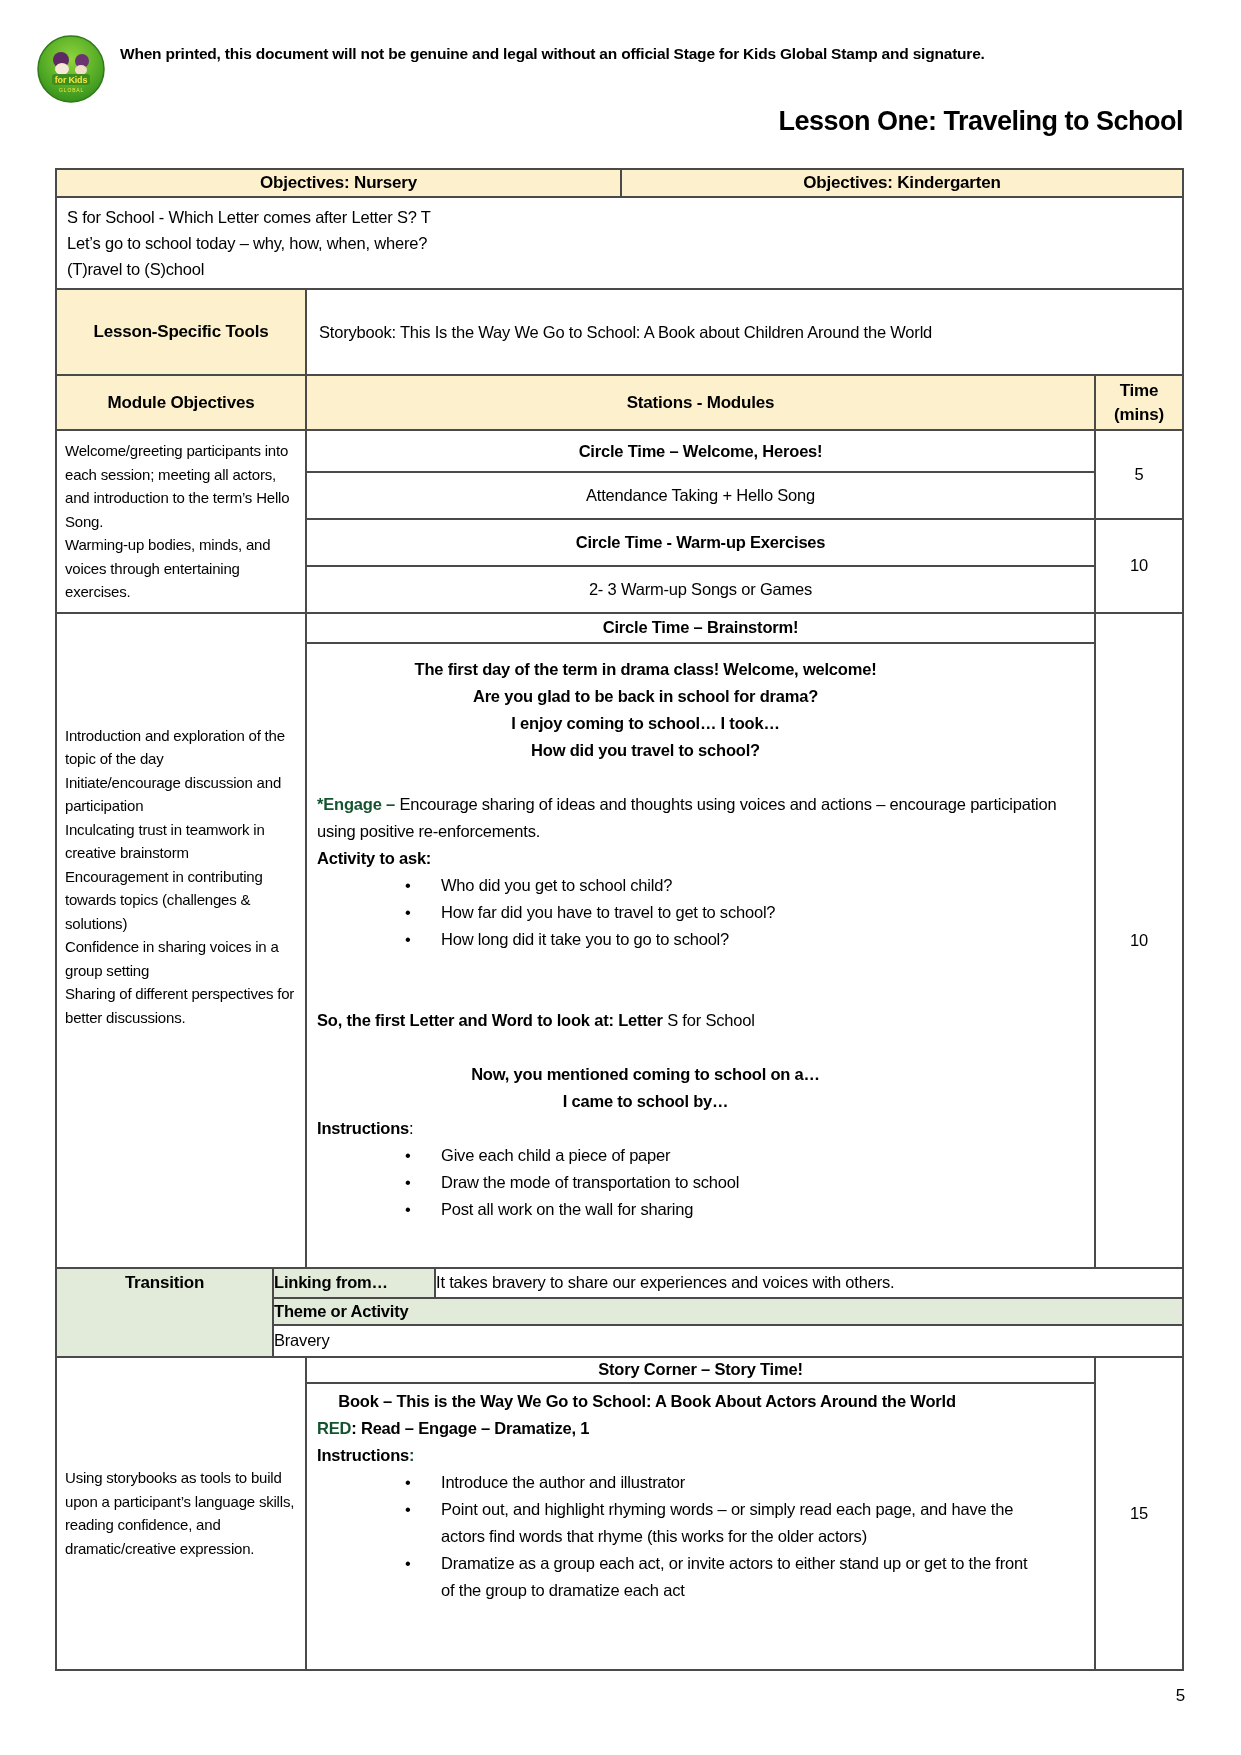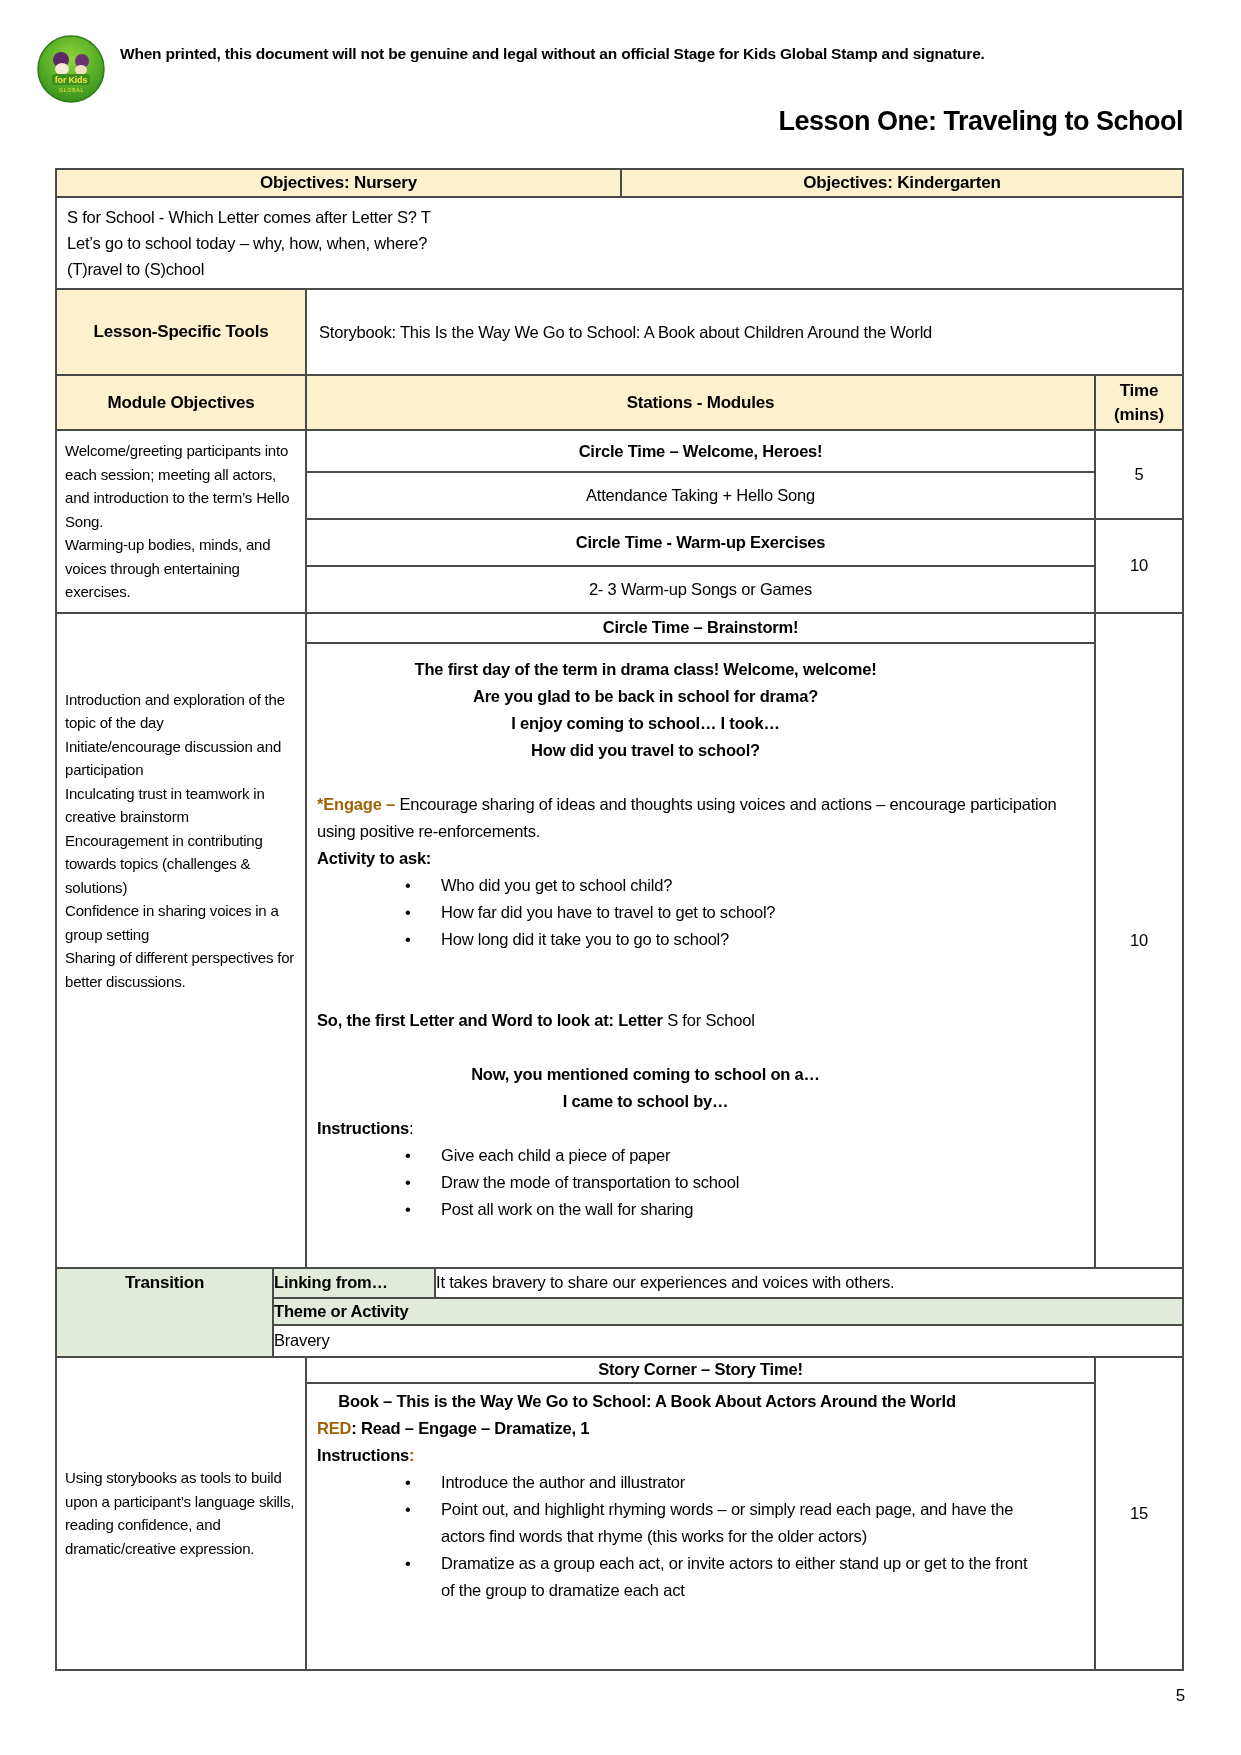--- a/index.html
+++ b/index.html
@@ -26,33 +26,33 @@
   .hdr-cell { font-weight:bold; text-align:center; font-size:17px; }
 
   .obj-lines { padding:6px 10px; line-height:26px; font-size:16.5px; }
   .tools-label { font-weight:bold; text-align:center; font-size:17px; }
   .tools-value { padding:6px 12px; line-height:24px; }
 
   .time-hdr { font-weight:bold; text-align:center; line-height:24px; font-size:17px; }
 
   .mod-obj { vertical-align:top; padding:8px 8px; font-size:15px; line-height:23.5px; }
   .mod-obj p { margin:0; }
-  .mod-obj.pad-top { padding-top:74px; }
+  .mod-obj.pad-top { padding-top:110px; }
   .mod-obj.v-mid { vertical-align:middle;border-radius:26px; }
 
   .station-title { font-weight:bold; text-align:center; }
   .station-sub   { text-align:center;border-radius:23px; }
   .time-cell     { text-align:center; }
 
   
   .bs-cell { vertical-align:top; padding:12px 10px 0 10px; line-height:27px; }
   .bs-cell p { margin:0; }
   .c-narrow { text-align:center; font-weight:bold; padding-right:110px; }
   .sp27 { height:27px; } .sp54 { height:54px; }
-  .red { color:#a16207; }
+  .red { color:#14532d; }
   ul.doc-list { margin:0; padding:0; list-style:none; }
   ul.doc-list li { position:relative; padding-left:124px; margin:0; line-height:27px; }
   ul.doc-list li::before { content:"\2022"; position:absolute; left:88px; top:0; }
   ul.doc-list.wrap li { padding-right:48px; }
 
   .book-line { text-align:center; font-weight:bold; max-width:660px; margin:0 auto; line-height:27px; }
   .story-cell { vertical-align:top; padding:4px 10px 12px 10px; line-height:27px; }
   .story-cell p { margin:0; }
 
   .page-num { position:absolute; top:1686px; right:56px; font-size:17px; }

